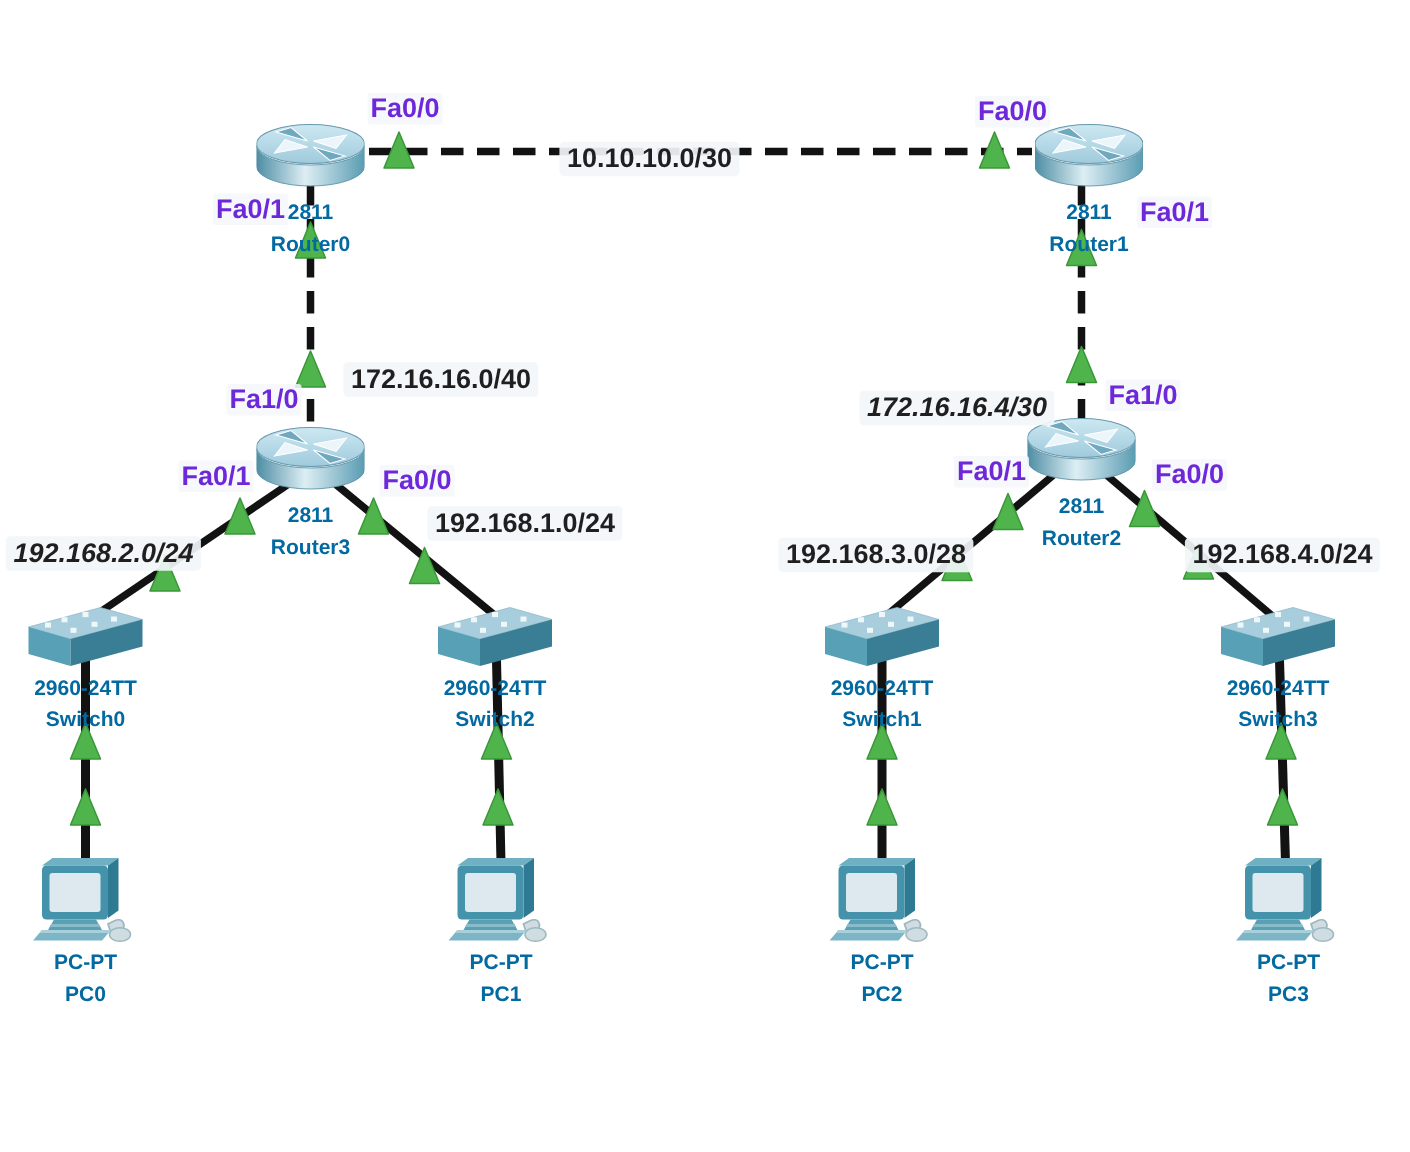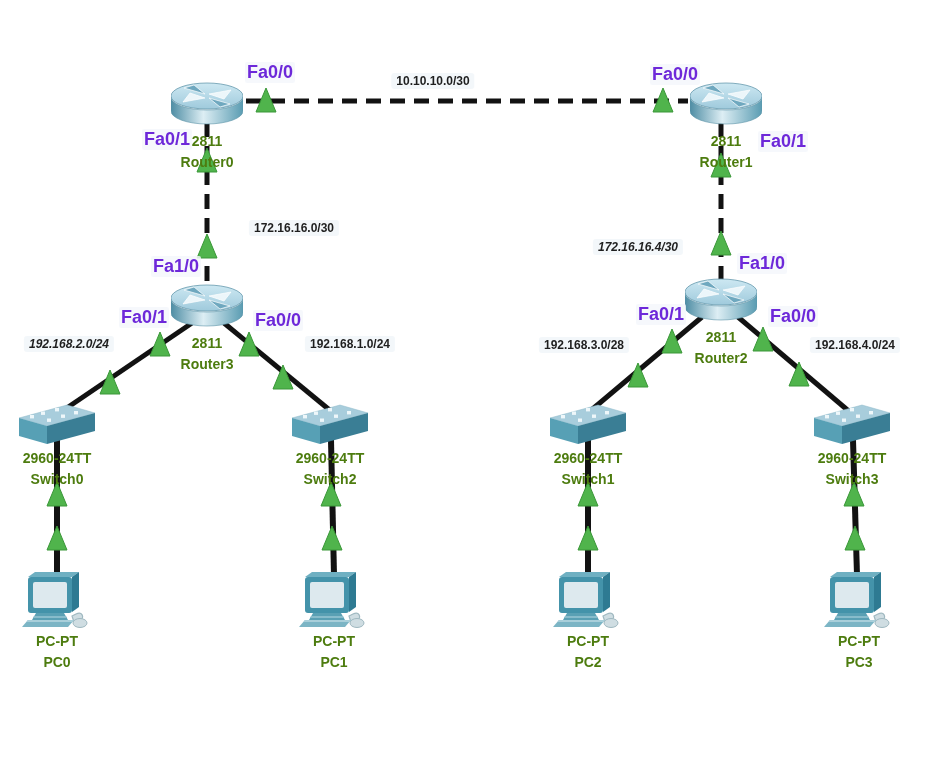--- a/index.html
+++ b/index.html
@@ -7,29 +7,29 @@
     position:relative;width:940px;height:768px;background:#ffffff;overflow:hidden;
     font-family:"Liberation Sans",sans-serif;
   }
   #links-layer{position:absolute;left:0;top:0;width:940px;height:768px;z-index:1;}
   #labels-layer{position:absolute;left:0;top:0;width:940px;height:768px;z-index:3;pointer-events:none;}
   #nodes-layer{position:absolute;left:0;top:0;width:940px;height:768px;z-index:2;}
   .node{position:absolute;}
   .node svg{display:block;}
   .device-label{
     position:absolute;transform:translateX(-50%);text-align:center;
-    font-size:14px;font-weight:700;color:#4d7c0f;line-height:21px;white-space:nowrap;
+    font-size:14px;font-weight:700;color:#0369a1;line-height:21px;white-space:nowrap;
   }
   .if-label{
     position:absolute;font-size:18px;font-weight:700;color:#6d28d9;white-space:nowrap;
     background:rgba(244,247,251,0.85);padding:0 2px;border-radius:2px;
   }
   .net-label{
-    position:absolute;transform:translate(-50%,-50%);font-size:12px;font-weight:700;color:#1f1f1f;
-    white-space:nowrap;background:rgba(242,246,250,0.92);padding:1px 5px;border-radius:3px;
+    position:absolute;transform:translate(-50%,-50%);font-size:18px;font-weight:700;color:#1f1f1f;
+    white-space:nowrap;background:rgba(242,246,250,0.92);padding:1px 5px;border-radius:3px;margin-top:25px;
   }
 </style>
 </head>
 <body>
 
 <div id="canvas">
   <svg id="links-layer" xmlns="http://www.w3.org/2000/svg" width="940" height="768">
     <defs>
       <linearGradient id="grad-router-body" x1="0" y1="0" x2="1" y2="0">
         <stop offset="0" stop-color="#4e8da4"></stop>
@@ -298,20 +298,20 @@
       <div class="if-label" style="left: 142px; top: 129px;">Fa0/1</div>
       <div class="if-label" style="left: 650px; top: 64px;">Fa0/0</div>
       <div class="if-label" style="left: 758px; top: 131px;">Fa0/1</div>
       <div class="if-label" style="left: 151px; top: 256px;">Fa1/0</div>
       <div class="if-label" style="left: 119px; top: 307px;">Fa0/1</div>
       <div class="if-label" style="left: 253px; top: 310px;">Fa0/0</div>
       <div class="if-label" style="left: 737px; top: 253px;">Fa1/0</div>
       <div class="if-label" style="left: 636px; top: 304px;">Fa0/1</div>
       <div class="if-label" style="left: 768px; top: 306px;">Fa0/0</div>
       <div class="net-label" style="left: 433px; top: 81px;">10.10.10.0/30</div>
-      <div class="net-label" style="left: 294px; top: 228px;">172.16.16.0/30</div>
+      <div class="net-label" style="left: 294px; top: 228px;">172.16.16.0/40</div>
       <div class="net-label" style="left: 638px; top: 247px; font-style: italic;">172.16.16.4/30</div>
       <div class="net-label" style="left: 69px; top: 344px; font-style: italic;">192.168.2.0/24</div>
-      <div class="net-label" style="left: 350px; top: 344px;">192.168.1.0/24</div>
+      <div class="net-label" style="left: 350px; top: 324px;">192.168.1.0/24</div>
       <div class="net-label" style="left: 584px; top: 345px;">192.168.3.0/28</div>
       <div class="net-label" style="left: 855px; top: 345px;">192.168.4.0/24</div>
     </div>
 </div>
 
 </body></html>

